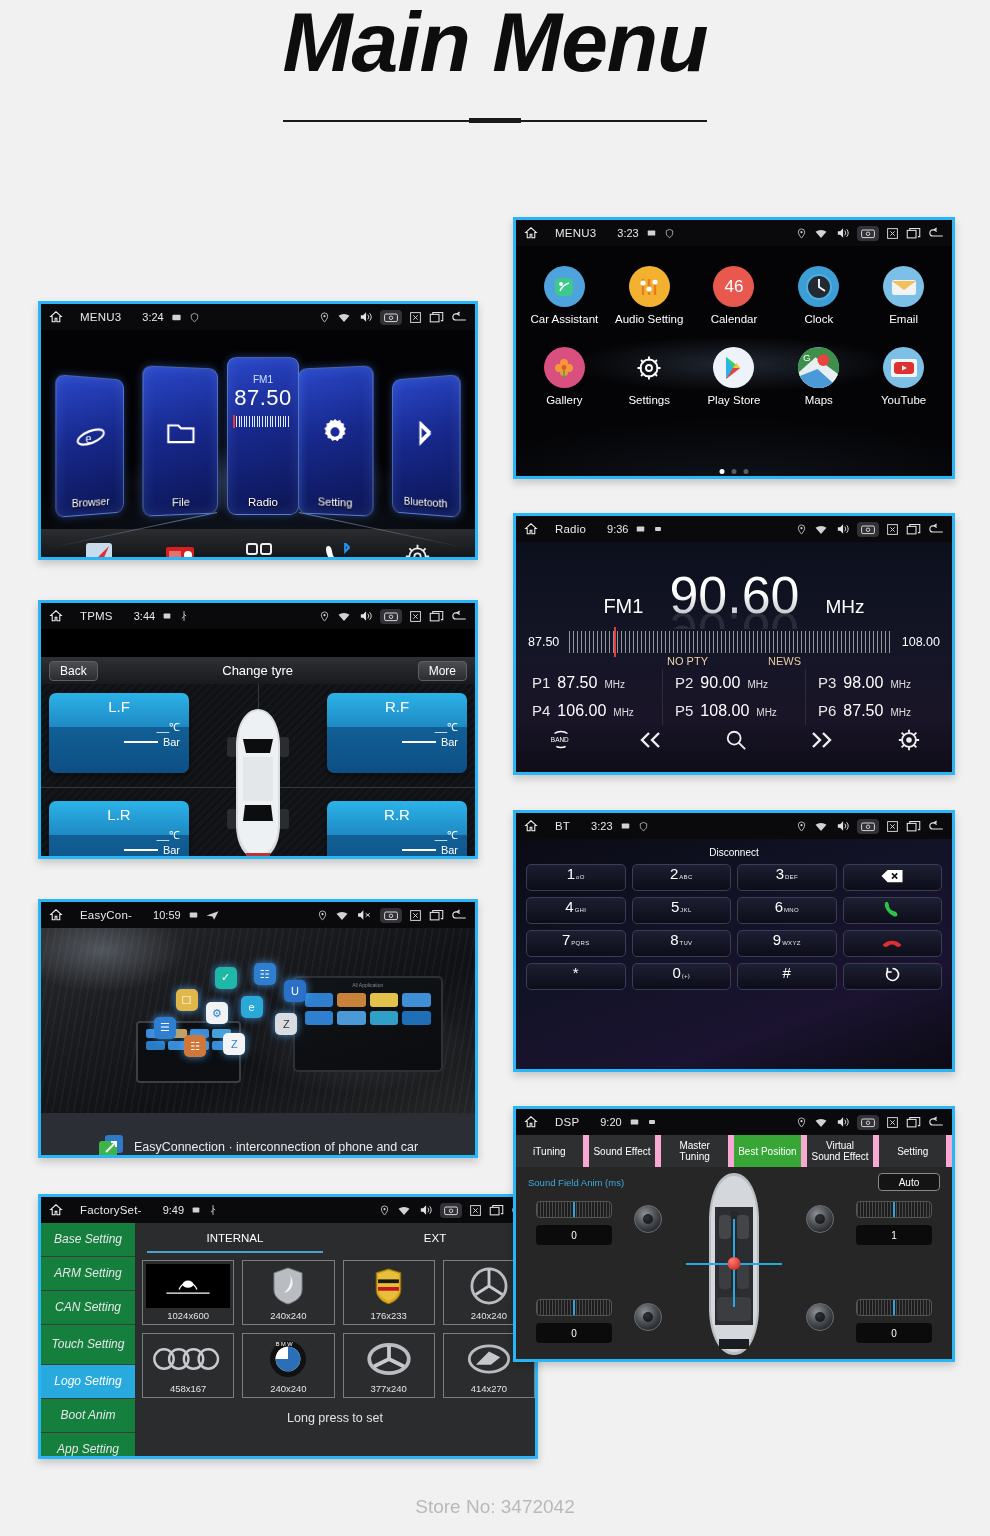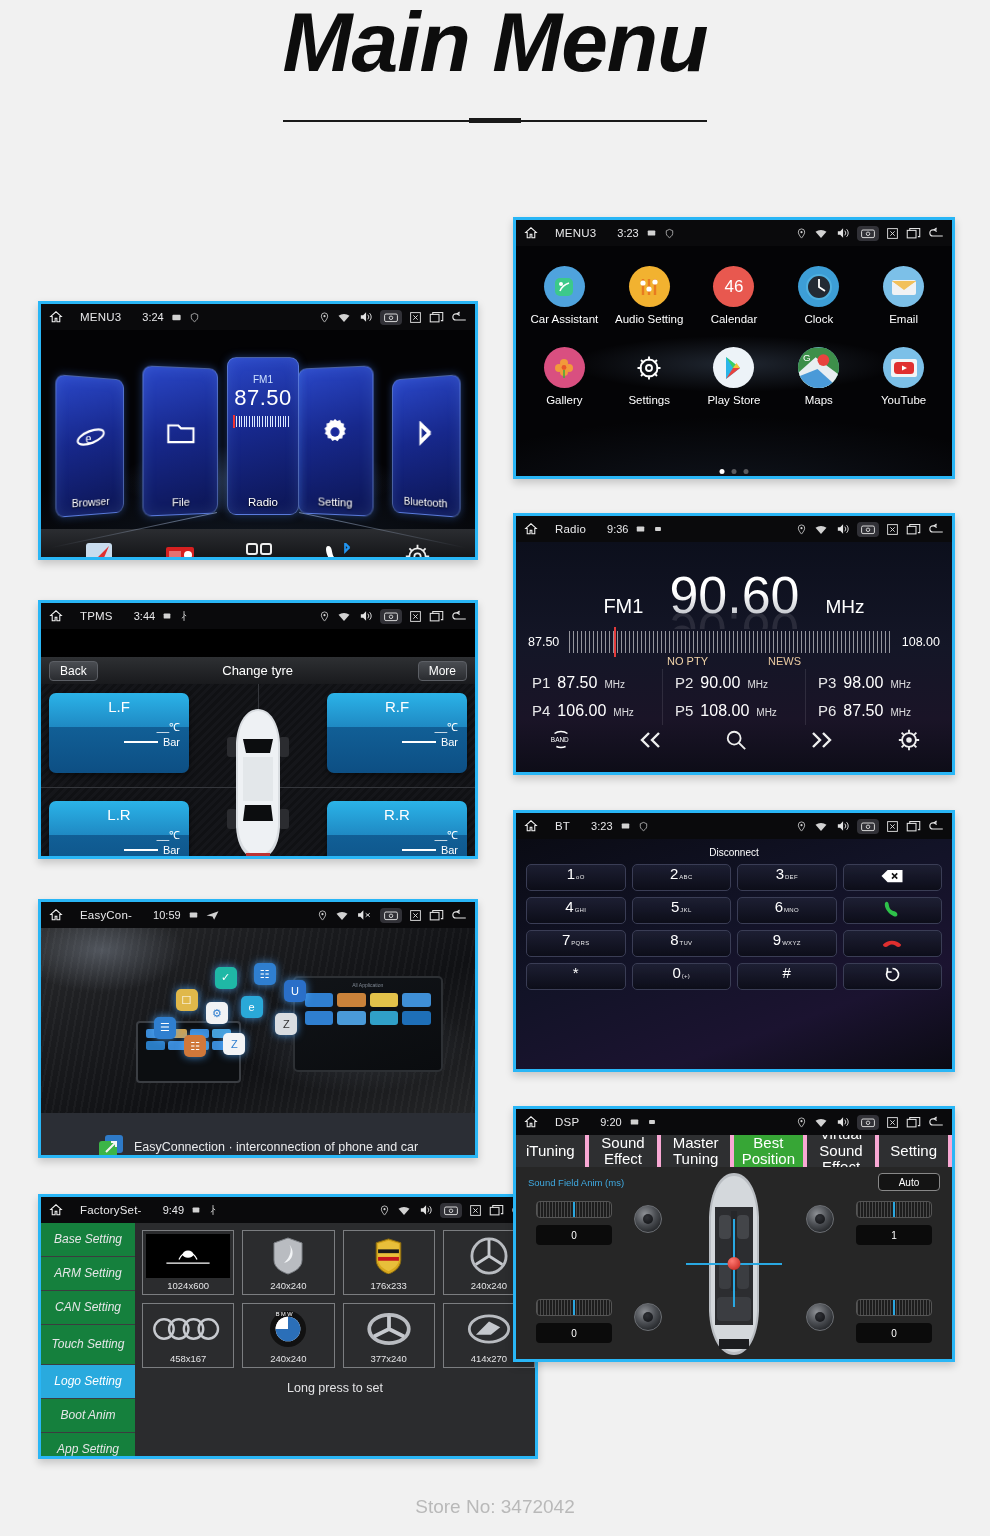--- a/index.html
+++ b/index.html
@@ -216,21 +216,21 @@
     background: linear-gradient(180deg, rgba(30,32,52,.9), rgba(12,13,24,.95));
     display:flex; align-items:baseline; justify-content:center; gap:1px; color:#fff; }
   .key .kn { font-size: 15px; }
   .key .kl { font-size: 6px; letter-spacing:.3px; opacity:.9; }
   .key.act { display:flex; align-items:center; justify-content:center; }
 
   
   .p-dsp { left: 513px; top: 1106px; width: 442px; height: 256px; }
   .dsp-tabs { display:flex; height: 32px; background:#2e2f31; }
   .dsp-tabs div { flex:1 1 0; display:flex; align-items:center; justify-content:center; text-align:center;
-    color:#fff; font-size: 15px; line-height: 1.1; border-right:4px solid #f9a8d4; padding: 0 2px; }
+    color:#fff; font-size: 10px; line-height: 1.1; border-right:6px solid #f9a8d4; padding: 0 2px; }
   .dsp-tabs div.active { background:#37a636; }
   .dsp-body { height: 192px; background:#262626; position:relative; border:2px solid #2a9fd0; border-width: 0 0 0 0; }
   .dsp-label { color:#3fa9e0; font-size: 9.5px; position:absolute; left: 12px; top: 10px; }
   .dsp-auto { position:absolute; right: 12px; top: 6px; width: 62px; height: 18px; border:1px solid #888;
     border-radius:4px; background:#141414; color:#fff; font-size:10px; display:flex; align-items:center; justify-content:center; }
   .knob { position:absolute; width: 76px; height: 17px; border-radius: 4px;
     background: repeating-linear-gradient(90deg,#4a4a4a 0 1px,#1d1d1d 1px 3px); border:1px solid #555; }
   .knob::after { content:""; position:absolute; left: 48%; top:0; bottom:0; width:2px; background:#2aa7e0; }
   .vbox { position:absolute; width: 76px; height: 20px; background:#0b0b0b; border-radius:4px;
     color:#fff; font-size: 10px; display:flex; align-items:center; justify-content:center; }
@@ -708,20 +708,24 @@
       <div>ARM Setting</div>
       <div>CAN Setting</div>
       <div class="tall">Touch Setting</div>
       <div class="active">Logo Setting</div>
       <div>Boot Anim</div>
       <div>App Setting</div>
 
     </div>
 
     <div class="fac-main">
+      <div class="fac-tabs">
+        <div class="active">INTERNAL</div>
+        <div>EXT</div>
+      </div>
 
       <div class="fac-grid">
         <div class="logo-cell">
           <div class="box" style="background:#000">
             <svg width="54" height="30" viewBox="0 0 60 32">
                 <path d="M6 24h48M20 20c4-10 16-10 20 0" fill="none" stroke="#fff" stroke-width="1.4"></path>
                 <ellipse cx="30" cy="14" rx="6" ry="4" fill="#fff"></ellipse>
               </svg>
           </div>
           <div class="sz">1024x600</div>

